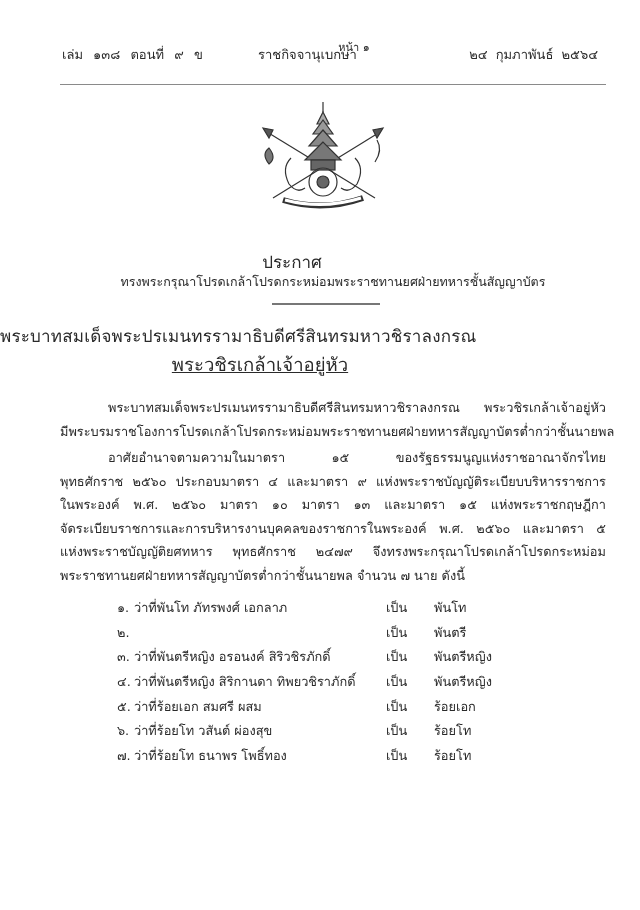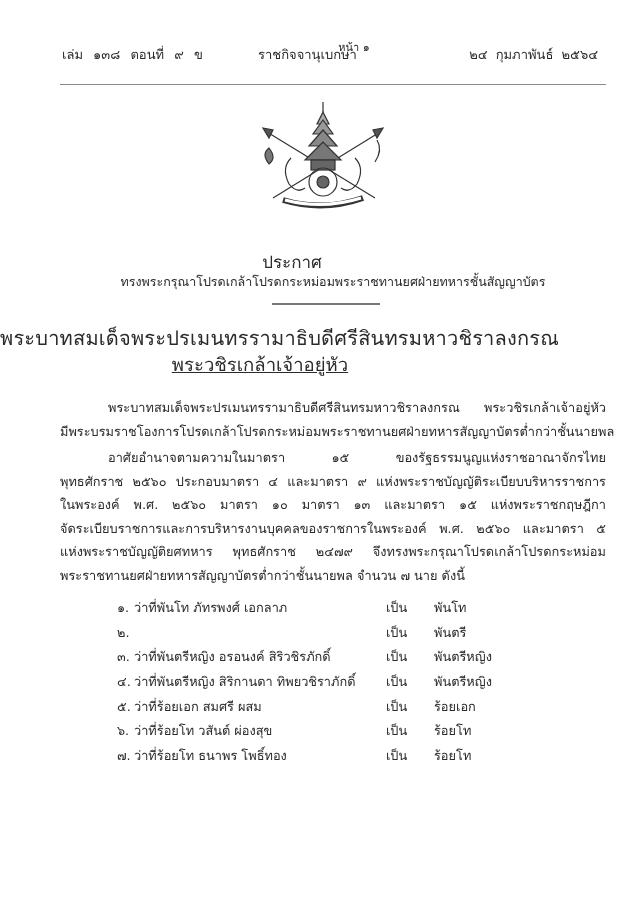--- a/index.html
+++ b/index.html
@@ -14,21 +14,21 @@
     .hdr-center { left: 0; width: 615px; text-align: center; }
     .hdr-right { right: 42px; word-spacing: 4px; }
     .hdr-rule { position: absolute; left: 60px; width: 546px; top: 84px; height: 1px; background: #8a8a8a; }
 
     .emblem { position: absolute; left: 255px; top: 100px; width: 135px; height: 125px; }
 
     .title { left: 0; width: 584px; top: 248px; text-align: center; font-size: 17px; }
     .subtitle { left: 13px; width: 640px; top: 272px; text-align: center; font-size: 12.5px; }
     .sep { position: absolute; left: 272px; width: 108px; top: 303px; height: 2px; background: #777; }
 
-    .king1 { left: 0; width: 521px; top: 322px; text-align: right; font-size: 20px; letter-spacing: 0.2px; }
+    .king1 { left: 0; width: 521px; top: 322px; text-align: left; font-size: 17px; letter-spacing: 0.2px; }
     .king2 { left: 0; width: 520px; top: 350px; text-align: center; font-size: 18.5px; text-decoration: underline; }
 
     .para { position: absolute; left: 60px; width: 546px; font-size: 12.8px; line-height: 23.6px; }
     .para .line { display: block; white-space: nowrap; text-align: justify; text-align-last: justify; }
     .para .line.last { text-align-last: left; }
     .para .indent { padding-left: 48px; }
     .p1 { top: 396px; }
     .p2 { top: 446px; }
 
     .list { position: absolute; left: 0; top: 597px; width: 640px; font-size: 12.8px; }

